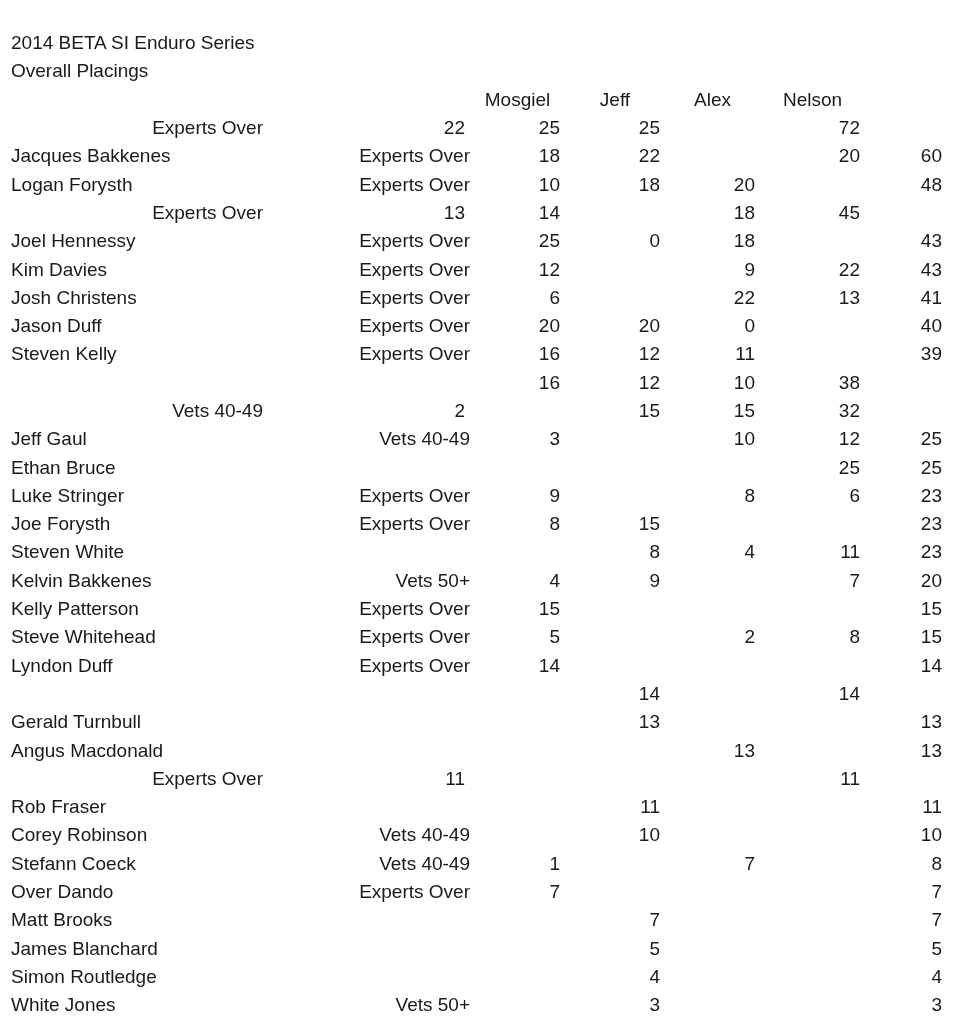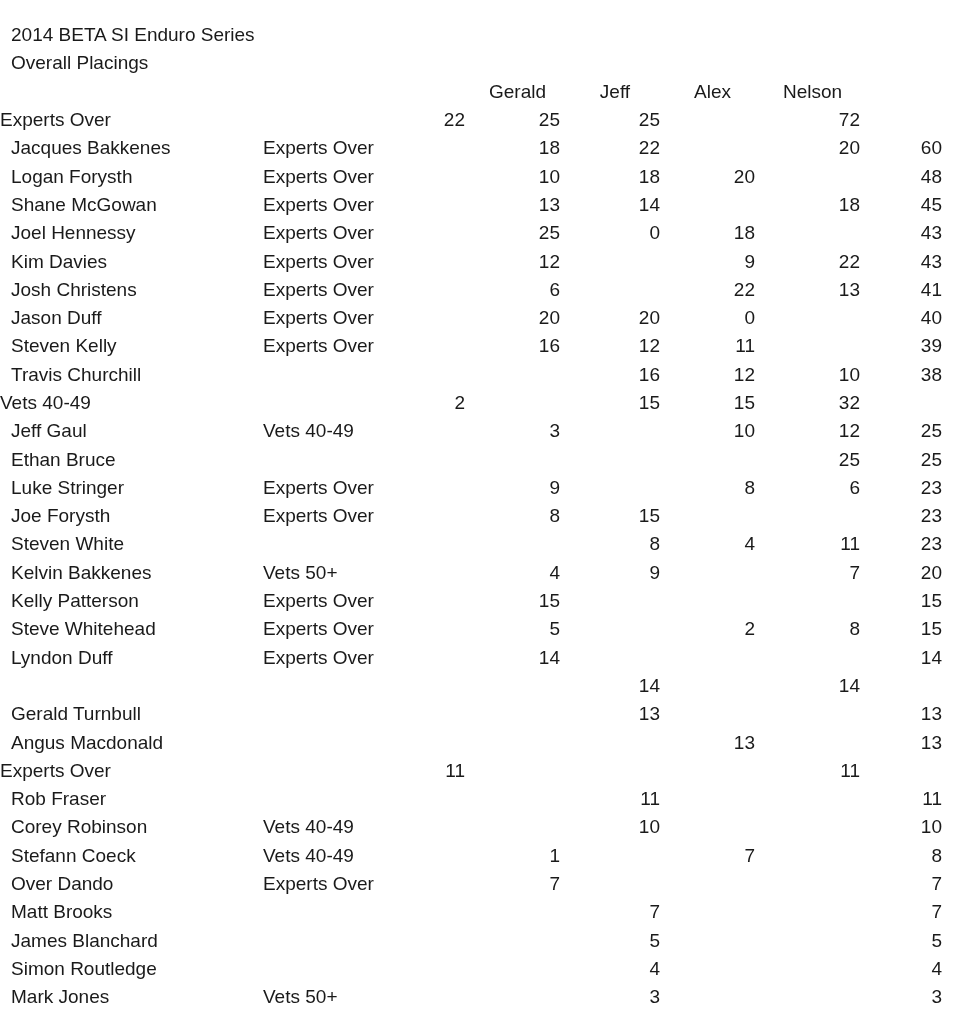--- a/index.html
+++ b/index.html
@@ -9,56 +9,56 @@
   }
   body {
     width: 975px;
     height: 1024px;
     overflow: hidden;
     font-family: "Liberation Sans", sans-serif;
     font-size: 19px;
     color: #1a1a1a;
   }
   .sheet {
-    padding-top: 21px;
+    padding-top: 29px;
     width: 820px;
   }
   .text-row {
     height: 28.3px;
     display: flex;
     align-items: center;
     padding-left: 11px;
   }
   .grid-row {
     display: grid;
     grid-template-columns: 263px 207px 95px 100px 95px 105px 82px;
     height: 28.3px;
     align-items: center;
   }
   .cell {
     white-space: nowrap;
     overflow: hidden;
   }
   .cell.name { padding-left: 11px; }
-  .cell.klass { text-align: left; }
+  .cell.klass { text-align: right; }
   .cell.num { text-align: right; padding-right: 5px; }
   .cell.head { text-align: center; padding-right: 0; }
 </style>
 </head>
 <body>
 
 <div class="sheet">
 
   <div class="text-row">2014 BETA SI Enduro Series</div>
   <div class="text-row">Overall Placings</div>
 
   <div class="grid-row">
     <div class="cell name"></div>
     <div class="cell klass"></div>
-    <div class="cell head">Gerald</div>
+    <div class="cell head">Mosgiel</div>
     <div class="cell head">Jeff</div>
     <div class="cell head">Alex</div>
     <div class="cell head">Nelson</div>
     <div class="cell head"></div>
   </div>
 
   <div>
   <div class="grid-row">
     <div class="cell klass">Experts Over</div>
     <div class="cell num">22</div>
@@ -82,21 +82,20 @@
     <div class="cell name">Logan Forysth</div>
     <div class="cell klass">Experts Over</div>
     <div class="cell num">10</div>
     <div class="cell num">18</div>
     <div class="cell num">20</div>
     <div class="cell num"></div>
     <div class="cell num">48</div>
   </div>
 
   <div class="grid-row">
-    <div class="cell name">Shane McGowan</div>
     <div class="cell klass">Experts Over</div>
     <div class="cell num">13</div>
     <div class="cell num">14</div>
     <div class="cell num"></div>
     <div class="cell num">18</div>
     <div class="cell num">45</div>
   </div>
 
   <div class="grid-row">
     <div class="cell name">Joel Hennessy</div>
@@ -142,21 +141,20 @@
     <div class="cell name">Steven Kelly</div>
     <div class="cell klass">Experts Over</div>
     <div class="cell num">16</div>
     <div class="cell num">12</div>
     <div class="cell num">11</div>
     <div class="cell num"></div>
     <div class="cell num">39</div>
   </div>
 
   <div class="grid-row">
-    <div class="cell name">Travis Churchill</div>
     <div class="cell klass"></div>
     <div class="cell num"></div>
     <div class="cell num">16</div>
     <div class="cell num">12</div>
     <div class="cell num">10</div>
     <div class="cell num">38</div>
   </div>
 
   <div class="grid-row">
     <div class="cell klass">Vets 40-49</div>
@@ -359,21 +357,21 @@
     <div class="cell name">Simon Routledge</div>
     <div class="cell klass"></div>
     <div class="cell num"></div>
     <div class="cell num">4</div>
     <div class="cell num"></div>
     <div class="cell num"></div>
     <div class="cell num">4</div>
   </div>
 
   <div class="grid-row">
-    <div class="cell name">Mark Jones</div>
+    <div class="cell name">White Jones</div>
     <div class="cell klass">Vets 50+</div>
     <div class="cell num"></div>
     <div class="cell num">3</div>
     <div class="cell num"></div>
     <div class="cell num"></div>
     <div class="cell num">3</div>
   </div>
 </div>
 
 </div>

